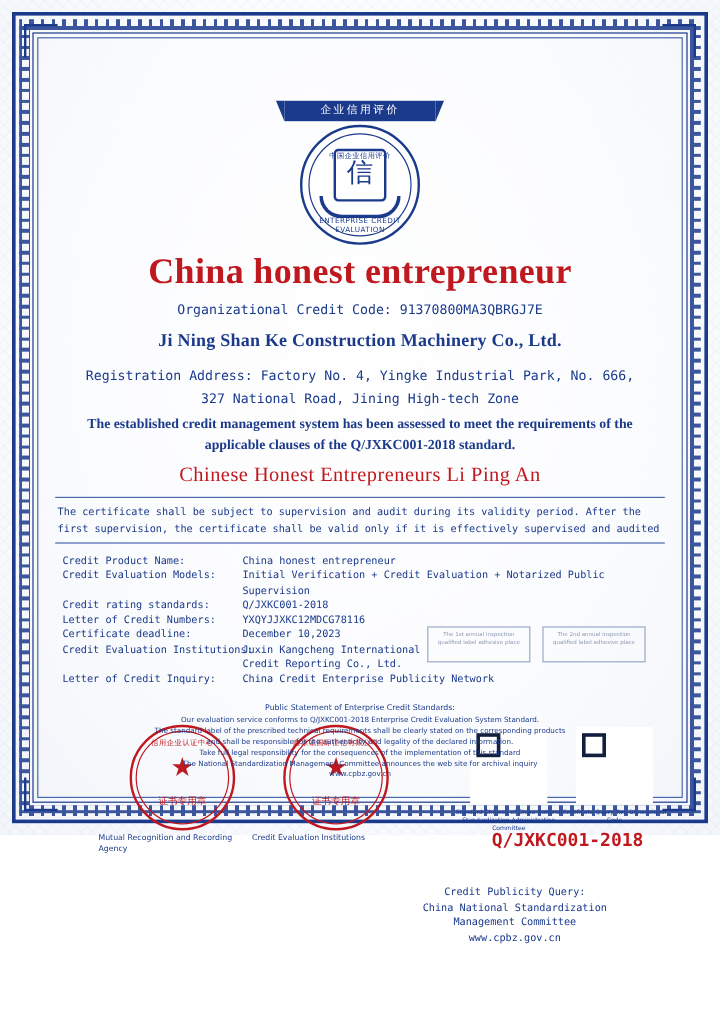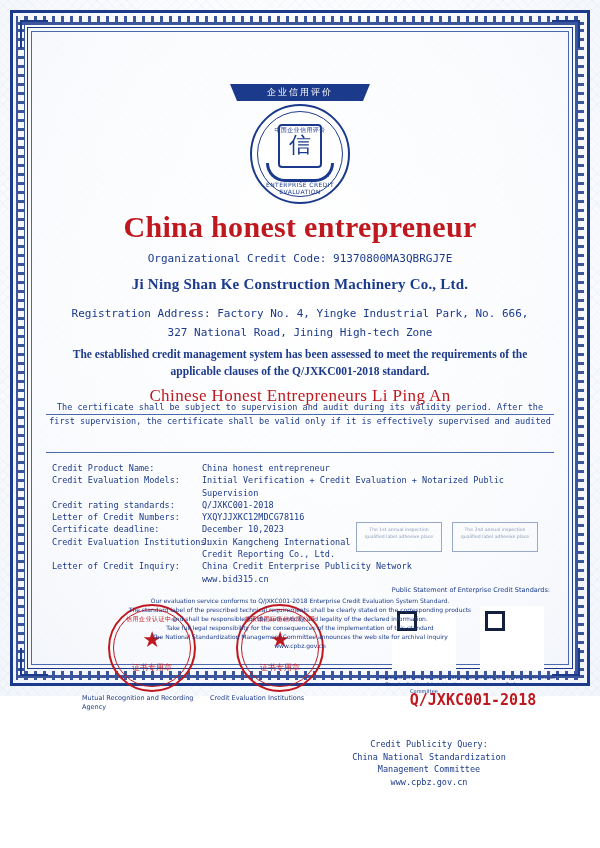--- a/index.html
+++ b/index.html
@@ -206,22 +206,22 @@
     position: absolute;
     top: 348px; left: 0; right: 0;
     text-align: center;
     color: #c0181f;
     font-size: 17px;
     font-weight: normal;
     letter-spacing: 0.4px;
   }
   .supervision-note {
     position: absolute;
-    top: 362px; left: 8px; right: 8px;
-    text-align: center;
+    top: 382px; left: 8px; right: 8px;
+    text-align: left;
     color: #1b3a8c;
     font-size: 8.5px;
     line-height: 14px;
     font-family: "DejaVu Sans Mono", monospace;
   }
   .divider {
     position: absolute;
     left: 6px; right: 6px;
     height: 1px;
     background: #4a68ad;
@@ -392,21 +392,20 @@
     bottom: 10px;
     text-align: center;
     color: #1b3a8c;
     font-size: 6px;
     line-height: 9px;
     font-family: "DejaVu Sans", sans-serif;
   }
   .footer-title {
     font-size: 6.5px;
     margin-bottom: 1px;
-    text-align: right;
   }
 </style>
 </head>
 <body>
 
 <div class="certificate">
 
   <div class="border-outer"></div>
   <div class="border-pattern"></div>
   <div class="border-inner"></div>
@@ -466,24 +465,20 @@
         <div class="detail-value">Juxin Kangcheng International</div>
       </div>
       <div class="detail-row">
         <div class="detail-label"></div>
         <div class="detail-value">Credit Reporting Co., Ltd.</div>
       </div>
       <div class="detail-row">
         <div class="detail-label">Letter of Credit Inquiry:</div>
         <div class="detail-value">China Credit Enterprise Publicity Network</div>
       </div>
-      <div class="detail-row">
-        <div class="detail-label"></div>
-        <div class="detail-value">www.bid315.cn</div>
-      </div>
     </div>
 
     <div class="inspect-boxes">
       <div class="inspect-box">
         <div>The 1st annual inspection</div>
         <div>qualified label adhesive place</div>
       </div>
       <div class="inspect-box">
         <div>The 2nd annual inspection</div>
         <div>qualified label adhesive place</div>

